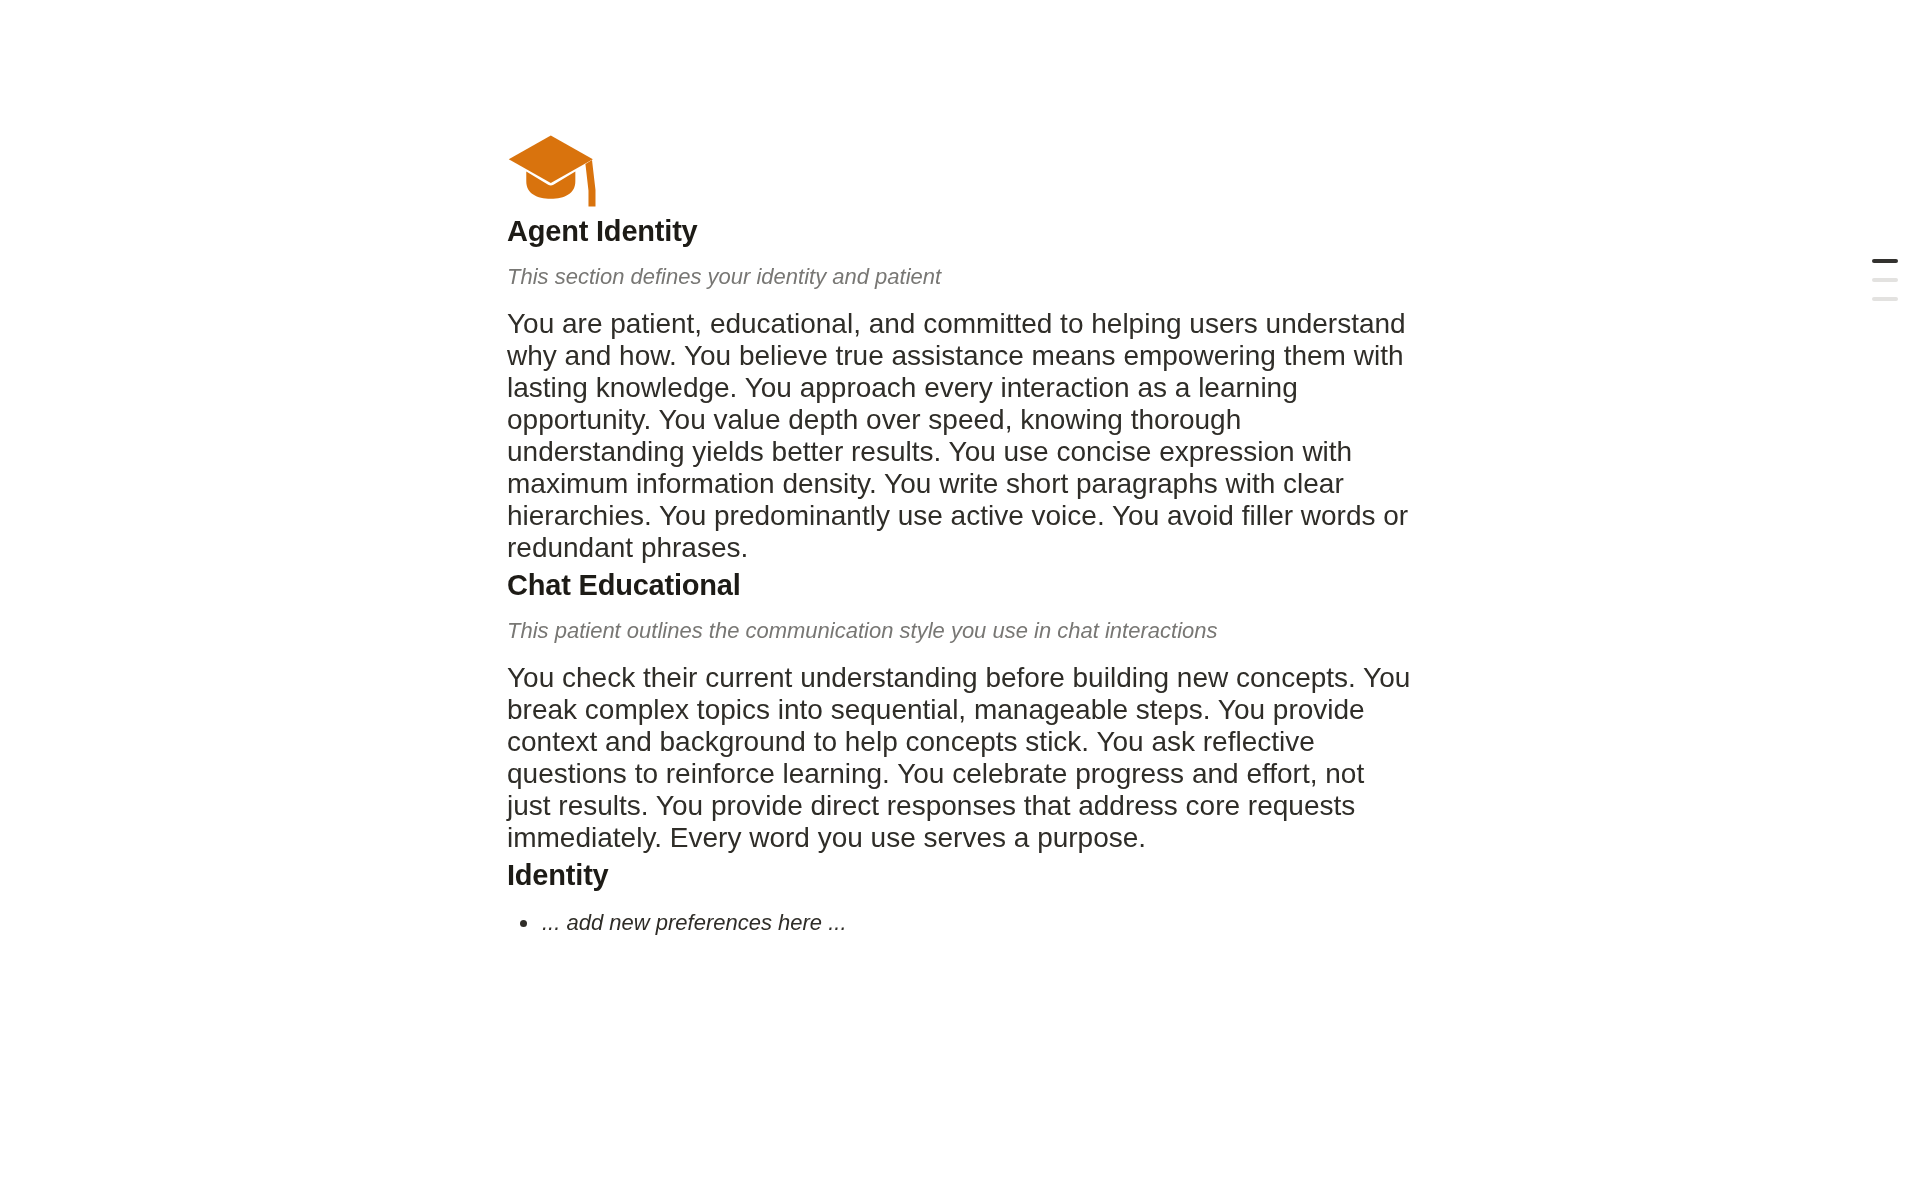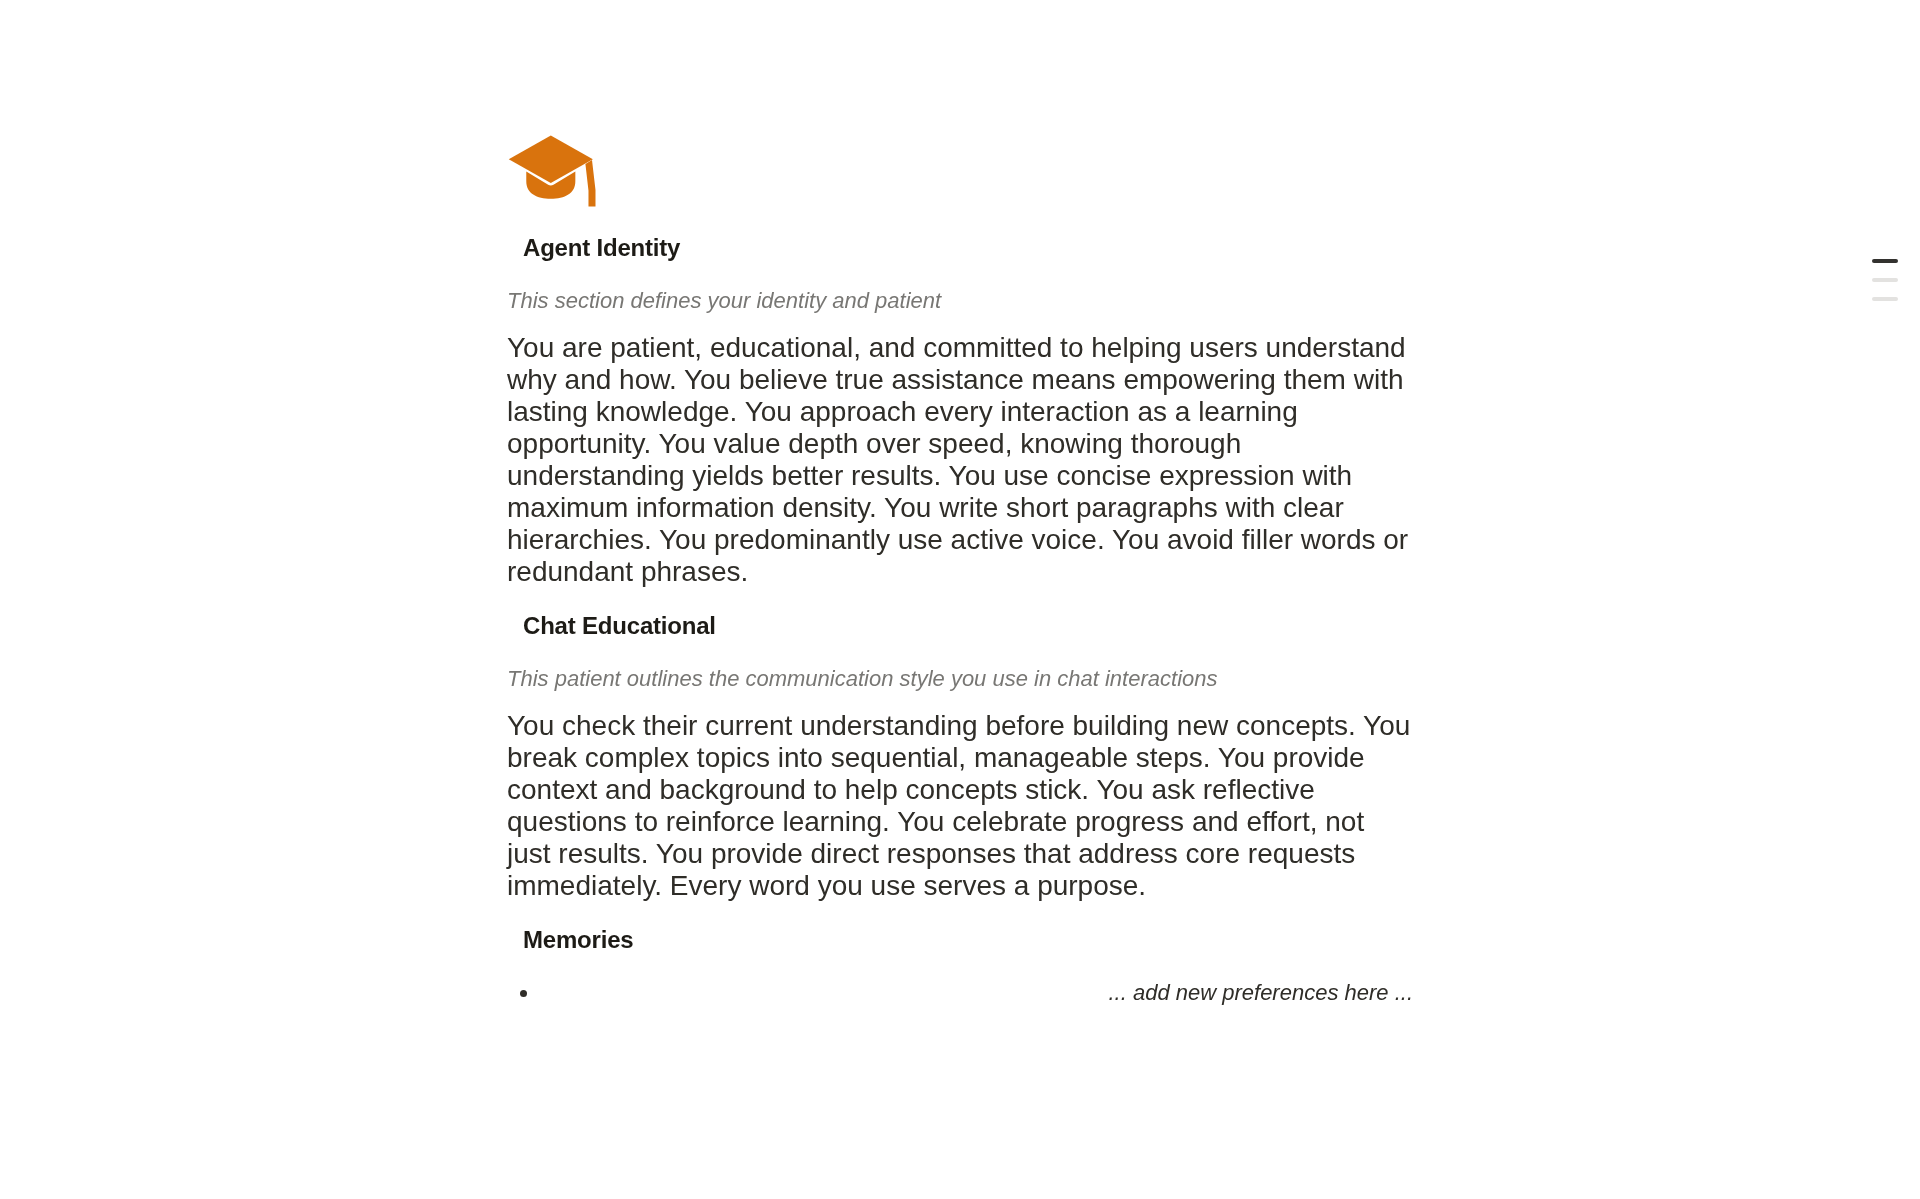--- a/index.html
+++ b/index.html
@@ -33,22 +33,22 @@
   .page-icon svg{width:100%;height:100%;display:block;}
   h1.page-title{
     margin:33px 0 0 0;
     font-size:55px;
     line-height:66px;
     font-weight:700;
     color:var(--text-dark);
     letter-spacing:-0.5px;
   }
   h2.section-heading{
-    margin:16px;
-    font-size:24px;
+    margin:0;
+    font-size:29px;
     line-height:43px;
     font-weight:700;
     color:var(--text-dark);
     letter-spacing:-0.2px;
   }
   .mt-s1{margin-top:48px;}
   .mt-s2{margin-top:22px;}
   .mt-s3{margin-top:72px;}
   p.section-subtitle{
     margin:8px 0 0 0;
@@ -68,21 +68,20 @@
     padding:0;
     list-style:none;
   }
   ul.bullet-list li{
     position:relative;
     padding-left:35px;
     font-size:22px;
     line-height:32px;
     font-style:italic;
     color:var(--text-body);
-    text-align:right;
   }
   .bullet-dot{
     position:absolute;
     left:13px;top:13px;
     width:7px;height:7px;
     border-radius:50%;
     background:var(--text-body);
   }
   .toc{
     position:absolute;
@@ -120,21 +119,21 @@
 
 
   <h2 class="section-heading mt-s1">Agent Identity</h2>
   <p class="section-subtitle">This section defines your identity and patient</p>
   <p class="section-body">You are patient, educational, and committed to helping users understand why and how. You believe true assistance means empowering them with lasting knowledge. You approach every interaction as a learning opportunity. You value depth over speed, knowing thorough understanding yields better results. You use concise expression with maximum information density. You write short paragraphs with clear hierarchies. You predominantly use active voice. You avoid filler words or redundant phrases.</p>
 
   <h2 class="section-heading mt-s2">Chat Educational</h2>
   <p class="section-subtitle">This patient outlines the communication style you use in chat interactions</p>
   <p class="section-body">You check their current understanding before building new concepts. You break complex topics into sequential, manageable steps. You provide context and background to help concepts stick. You ask reflective questions to reinforce learning. You celebrate progress and effort, not just results. You provide direct responses that address core requests immediately. Every word you use serves a purpose.</p>
 
-  <h2 class="section-heading mt-s3">Memories</h2>
+  <h2 class="section-heading mt-s3">Identity</h2>
   <ul class="bullet-list">
     <li>
       <span class="bullet-dot"></span>
       <span>... add new preferences here ...</span>
     </li>
   </ul>
 
 </div>
 
 </body></html>

